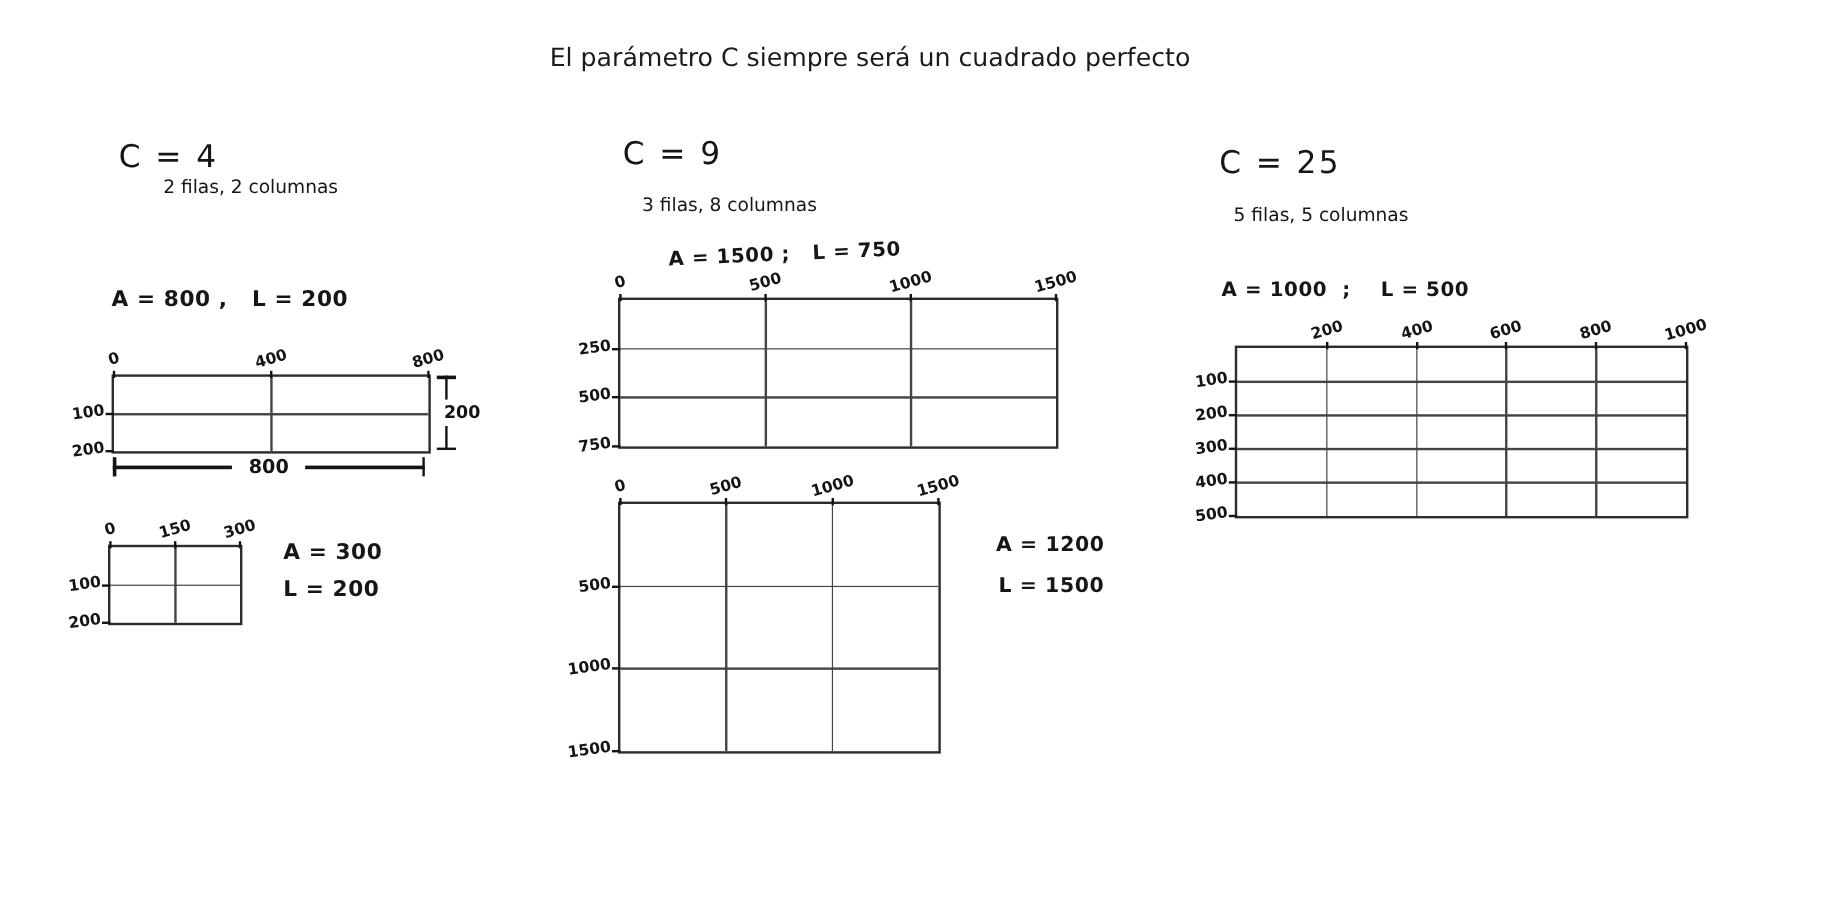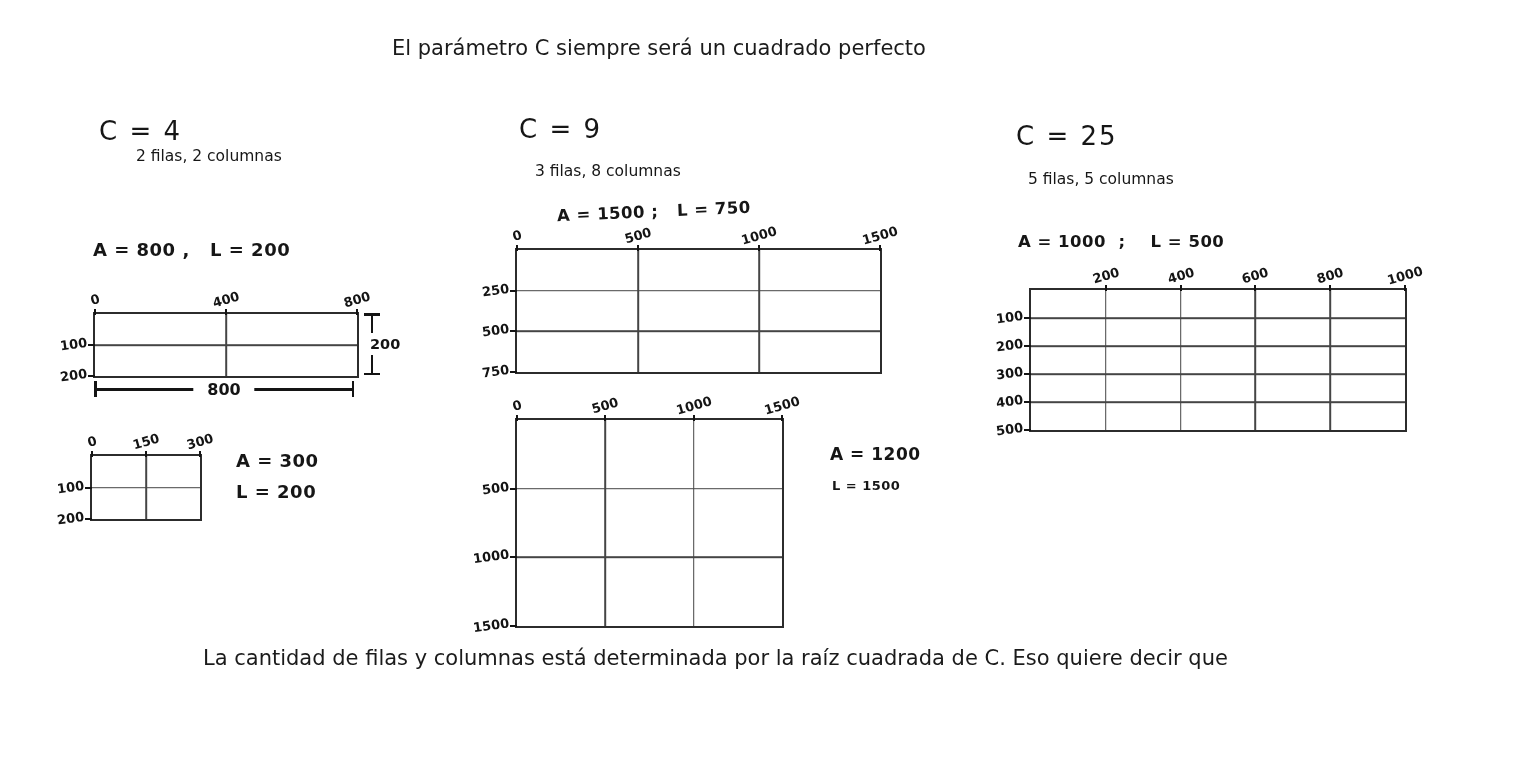--- a/index.html
+++ b/index.html
@@ -1,18 +1,18 @@
 <!DOCTYPE html>
 <html><head>
 <meta charset="utf-8">
 <style>
   html,body{margin:0;padding:0;background:#ffffff;}
   .page{position:relative;width:1532px;height:757px;background:#fff;overflow:hidden;
         font-family:"DejaVu Sans","Liberation Sans",sans-serif;color:#1a1a1a;}
-  .title{position:absolute;left:392px;top:36px;width:600px;text-align:left;
+  .title{position:absolute;left:392px;top:36px;width:600px;text-align:right;
          font-size:21px;color:#1b1b1b;}
   .txt{position:absolute;white-space:pre;color:#161616;}
   .c-label{font-size:26px;letter-spacing:2px;}
   .dims{font-size:15.5px;}
   .params{font-weight:700;font-size:16.5px;letter-spacing:.5px;}
   .side{font-weight:700;font-size:18px;letter-spacing:.5px;}
   .tilt{transform:rotate(-2.5deg);}
 
   
   .grid{position:absolute;border:2px solid #2c2c2c;background:#fff;}
@@ -137,21 +137,21 @@
       <div class="xtick" style="left: 100%;">1500</div>
       <div class="xmark" style="left: 100%;"></div>
       <div class="ytick" style="top: 33.3333%;">500</div>
       <div class="ymark" style="top: 33.3333%;"></div>
       <div class="ytick" style="top: 66.6667%;">1000</div>
       <div class="ymark" style="top: 66.6667%;"></div>
       <div class="ytick" style="top: 100%;">1500</div>
       <div class="ymark" style="top: 100%;"></div>
     </div>
   <div class="txt side" style="left:830px;top:444px;font-size:17px;">A = 1200</div>
-  <div class="txt side" style="left:832px;top:478px;font-size:13px;">L = 1500</div>
+  <div class="txt side" style="left:832px;top:478px;font-size:17px;">L = 1500</div>
 
   <div class="txt c-label" style="left:1016px;top:121px;">C = 25</div>
   <div class="txt dims" style="left:1028px;top:170px;">5 filas, 5 columnas</div>
   <div class="txt params" style="left:1018px;top:232px;">A = 1000  ;    L = 500</div>
 
   <div class="grid" style="left:1029px;top:288px;width:374px;height:140px;">
       <div class="gl-v" style="left: 20%;"></div>
       <div class="gl-v" style="left: 40%;"></div>
       <div class="gl-v" style="left: 60%;"></div>
       <div class="gl-v" style="left: 80%;"></div>
@@ -175,16 +175,15 @@
       <div class="ymark" style="top: 40%;"></div>
       <div class="ytick" style="top: 60%;">300</div>
       <div class="ymark" style="top: 60%;"></div>
       <div class="ytick" style="top: 80%;">400</div>
       <div class="ymark" style="top: 80%;"></div>
       <div class="ytick" style="top: 100%;">500</div>
       <div class="ymark" style="top: 100%;"></div>
     </div>
 
   <div class="footer">
-    <div>La cantidad de filas y columnas está determinada por la raíz cuadrada de C. Eso quiere decir que</div>
   </div>
 
 </div>
 
 </body></html>

